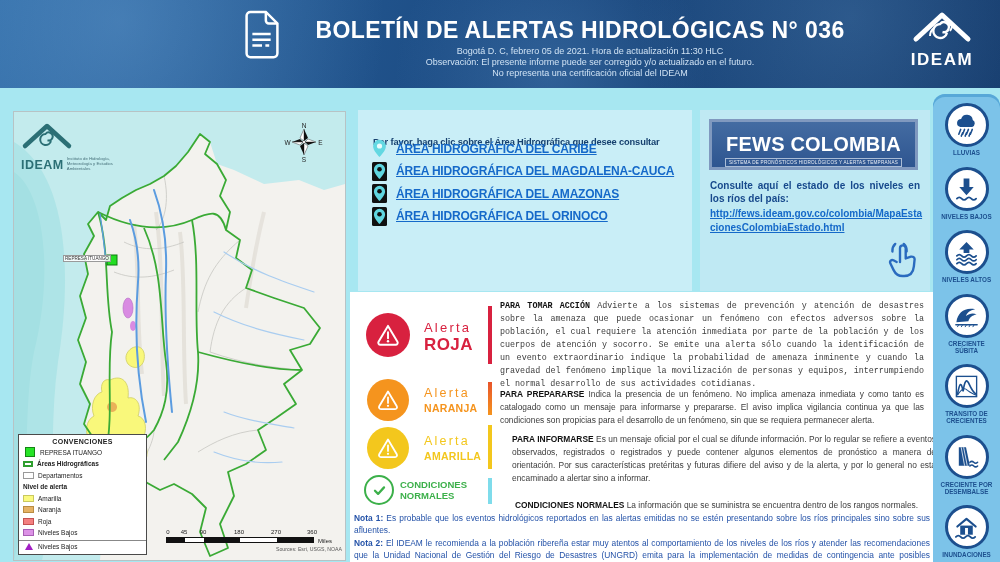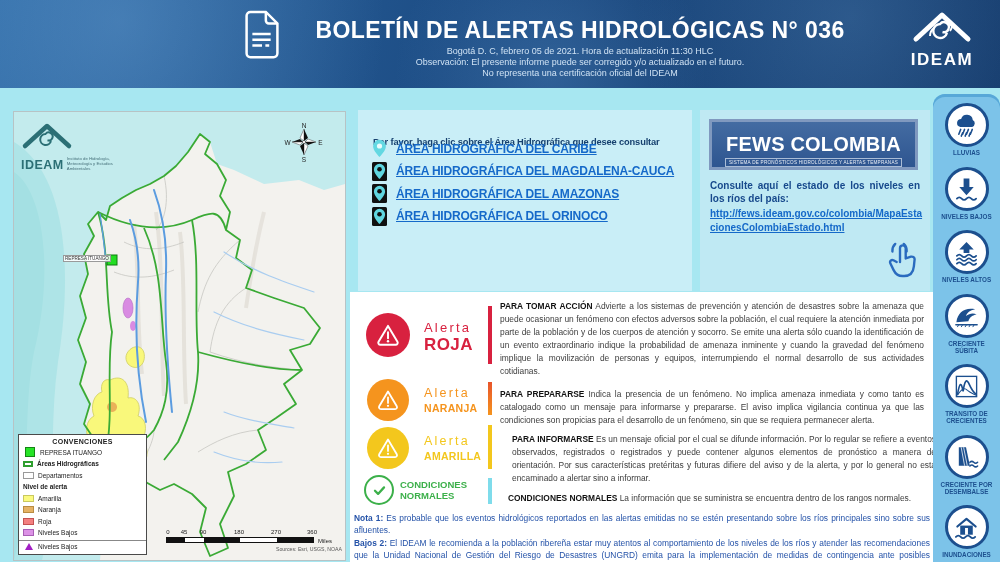--- a/index.html
+++ b/index.html
@@ -9,21 +9,21 @@
   
   .header{position:absolute;left:0;top:0;width:1000px;height:88px;
     background:
       radial-gradient(circle at 12% 25%, rgba(120,175,225,.35), transparent 30%),
       radial-gradient(circle at 55% 85%, rgba(95,150,205,.30), transparent 28%),
       radial-gradient(circle at 85% 20%, rgba(110,165,215,.25), transparent 25%),
       linear-gradient(108deg,#2f6ba6 0%,#1d4d85 45%,#143a6b 100%);}
   .doc-icon{position:absolute;left:241px;top:9px;}
   .header-title{position:absolute;left:280px;top:17px;width:600px;text-align:center;
     color:#ffffff;font-size:23px;font-weight:bold;letter-spacing:.4px;white-space:nowrap;}
-  .header-sub{position:absolute;left:280px;top:46px;width:600px;text-align:center;
+  .header-sub{position:absolute;left:290px;top:46px;width:600px;text-align:center;
     color:#cfe2f4;font-size:9px;line-height:11px;}
   .header-logo{position:absolute;left:898px;top:7px;width:88px;text-align:center;color:#fff;}
   .header-logo .hl-name{font-size:17px;font-weight:bold;letter-spacing:1.5px;margin-top:-3px;}
 
   
   .sidebar{position:absolute;left:933px;top:94px;width:67px;height:468px;background:#7cc3e9;
     border-radius:12px 12px 0 0;display:flex;flex-direction:column;justify-content:space-between;
     padding:9px 0 4px;box-sizing:border-box;box-shadow:inset 0 3px 0 #57a8d8;}
   .sb-item{display:flex;flex-direction:column;align-items:center;}
   .sb-circle{width:44px;height:44px;border-radius:50%;background:#fff;border:3px solid #1c4f8e;
@@ -104,21 +104,21 @@
   .an-sm{font-size:10.5px;font-weight:800;letter-spacing:.3px;display:block;margin-top:3px;}
   .l-normal{left:50px;top:187px;color:#3cb04a;font-size:9.5px;font-weight:bold;line-height:11px;}
   .l-normal span{display:block;}
   .alert-bar{position:absolute;left:138px;width:4px;}
   .b-roja{top:14px;height:58px;background:#d8213f;}
   .b-naranja{top:90px;height:33px;background:linear-gradient(180deg,#e8542b,#f5941e);}
   .b-amarilla{top:133px;height:44px;background:#f3c71d;}
   .b-normal{top:186px;height:26px;background:#7fdceb;}
   .alert-text{position:absolute;left:150px;width:424px;font-size:8.4px;line-height:13px;
     color:#3c3c3c;text-align:justify;}
-  .t-roja{top:8px;}
+  .t-roja{top:8px;font-family:Liberation Mono, monospace;}
   .t-naranja{top:96px;}
   .t-amarilla{top:129px;}
   .t-normal{top:192px;}
   .lead{font-weight:bold;color:#111;}
   .notes{position:absolute;left:4px;top:220px;width:576px;font-size:8.4px;line-height:12.4px;
     color:#2452a8;text-align:justify;}
   .notes p{margin:0;}
   .nlead{font-weight:bold;}
 </style>
 </head>
@@ -402,32 +402,32 @@
     <div class="alert-circle c-normal">
       <svg width="17" height="17" viewBox="0 0 30 30">
         <path d="M7,15.5 l5.5,5.5 L23,9.5" fill="none" stroke="#3cb04a" stroke-width="4" stroke-linecap="round" stroke-linejoin="round"></path>
       </svg>
     </div>
     <div class="l-normal alert-label">
       <span>CONDICIONES</span>
       <span>NORMALES</span>
     </div>
     <div class="alert-bar b-normal"></div>
-    <p class="alert-text t-normal" style="margin:8px">
+    <p class="alert-text t-normal" style="margin:15px">
       <span class="lead">CONDICIONES NORMALES</span>
       <span>La información que se suministra se encuentra dentro de los rangos normales.</span>
     </p>
 
     <div class="notes">
       <p>
         <span class="nlead">Nota 1:</span>
         <span>Es probable que los eventos hidrológicos reportados en las alertas emitidas no se estén presentando sobre los ríos principales sino sobre sus afluentes.</span>
       </p>
       <p>
-        <span class="nlead">Bajos 2:</span>
+        <span class="nlead">Nota 2:</span>
         <span>El IDEAM le recomienda a la población ribereña estar muy atentos al comportamiento de los niveles de los ríos y atender las recomendaciones que la Unidad Nacional de Gestión del Riesgo de Desastres (UNGRD) emita para la implementación de medidas de contingencia ante posibles afectaciones por desbordamientos e inundaciones.</span>
       </p>
     </div>
   </div>
 
   <div class="sidebar">
 
     <div class="sb-item">
       <div class="sb-circle">
         <svg width="27" height="27" viewBox="0 0 28 28">

